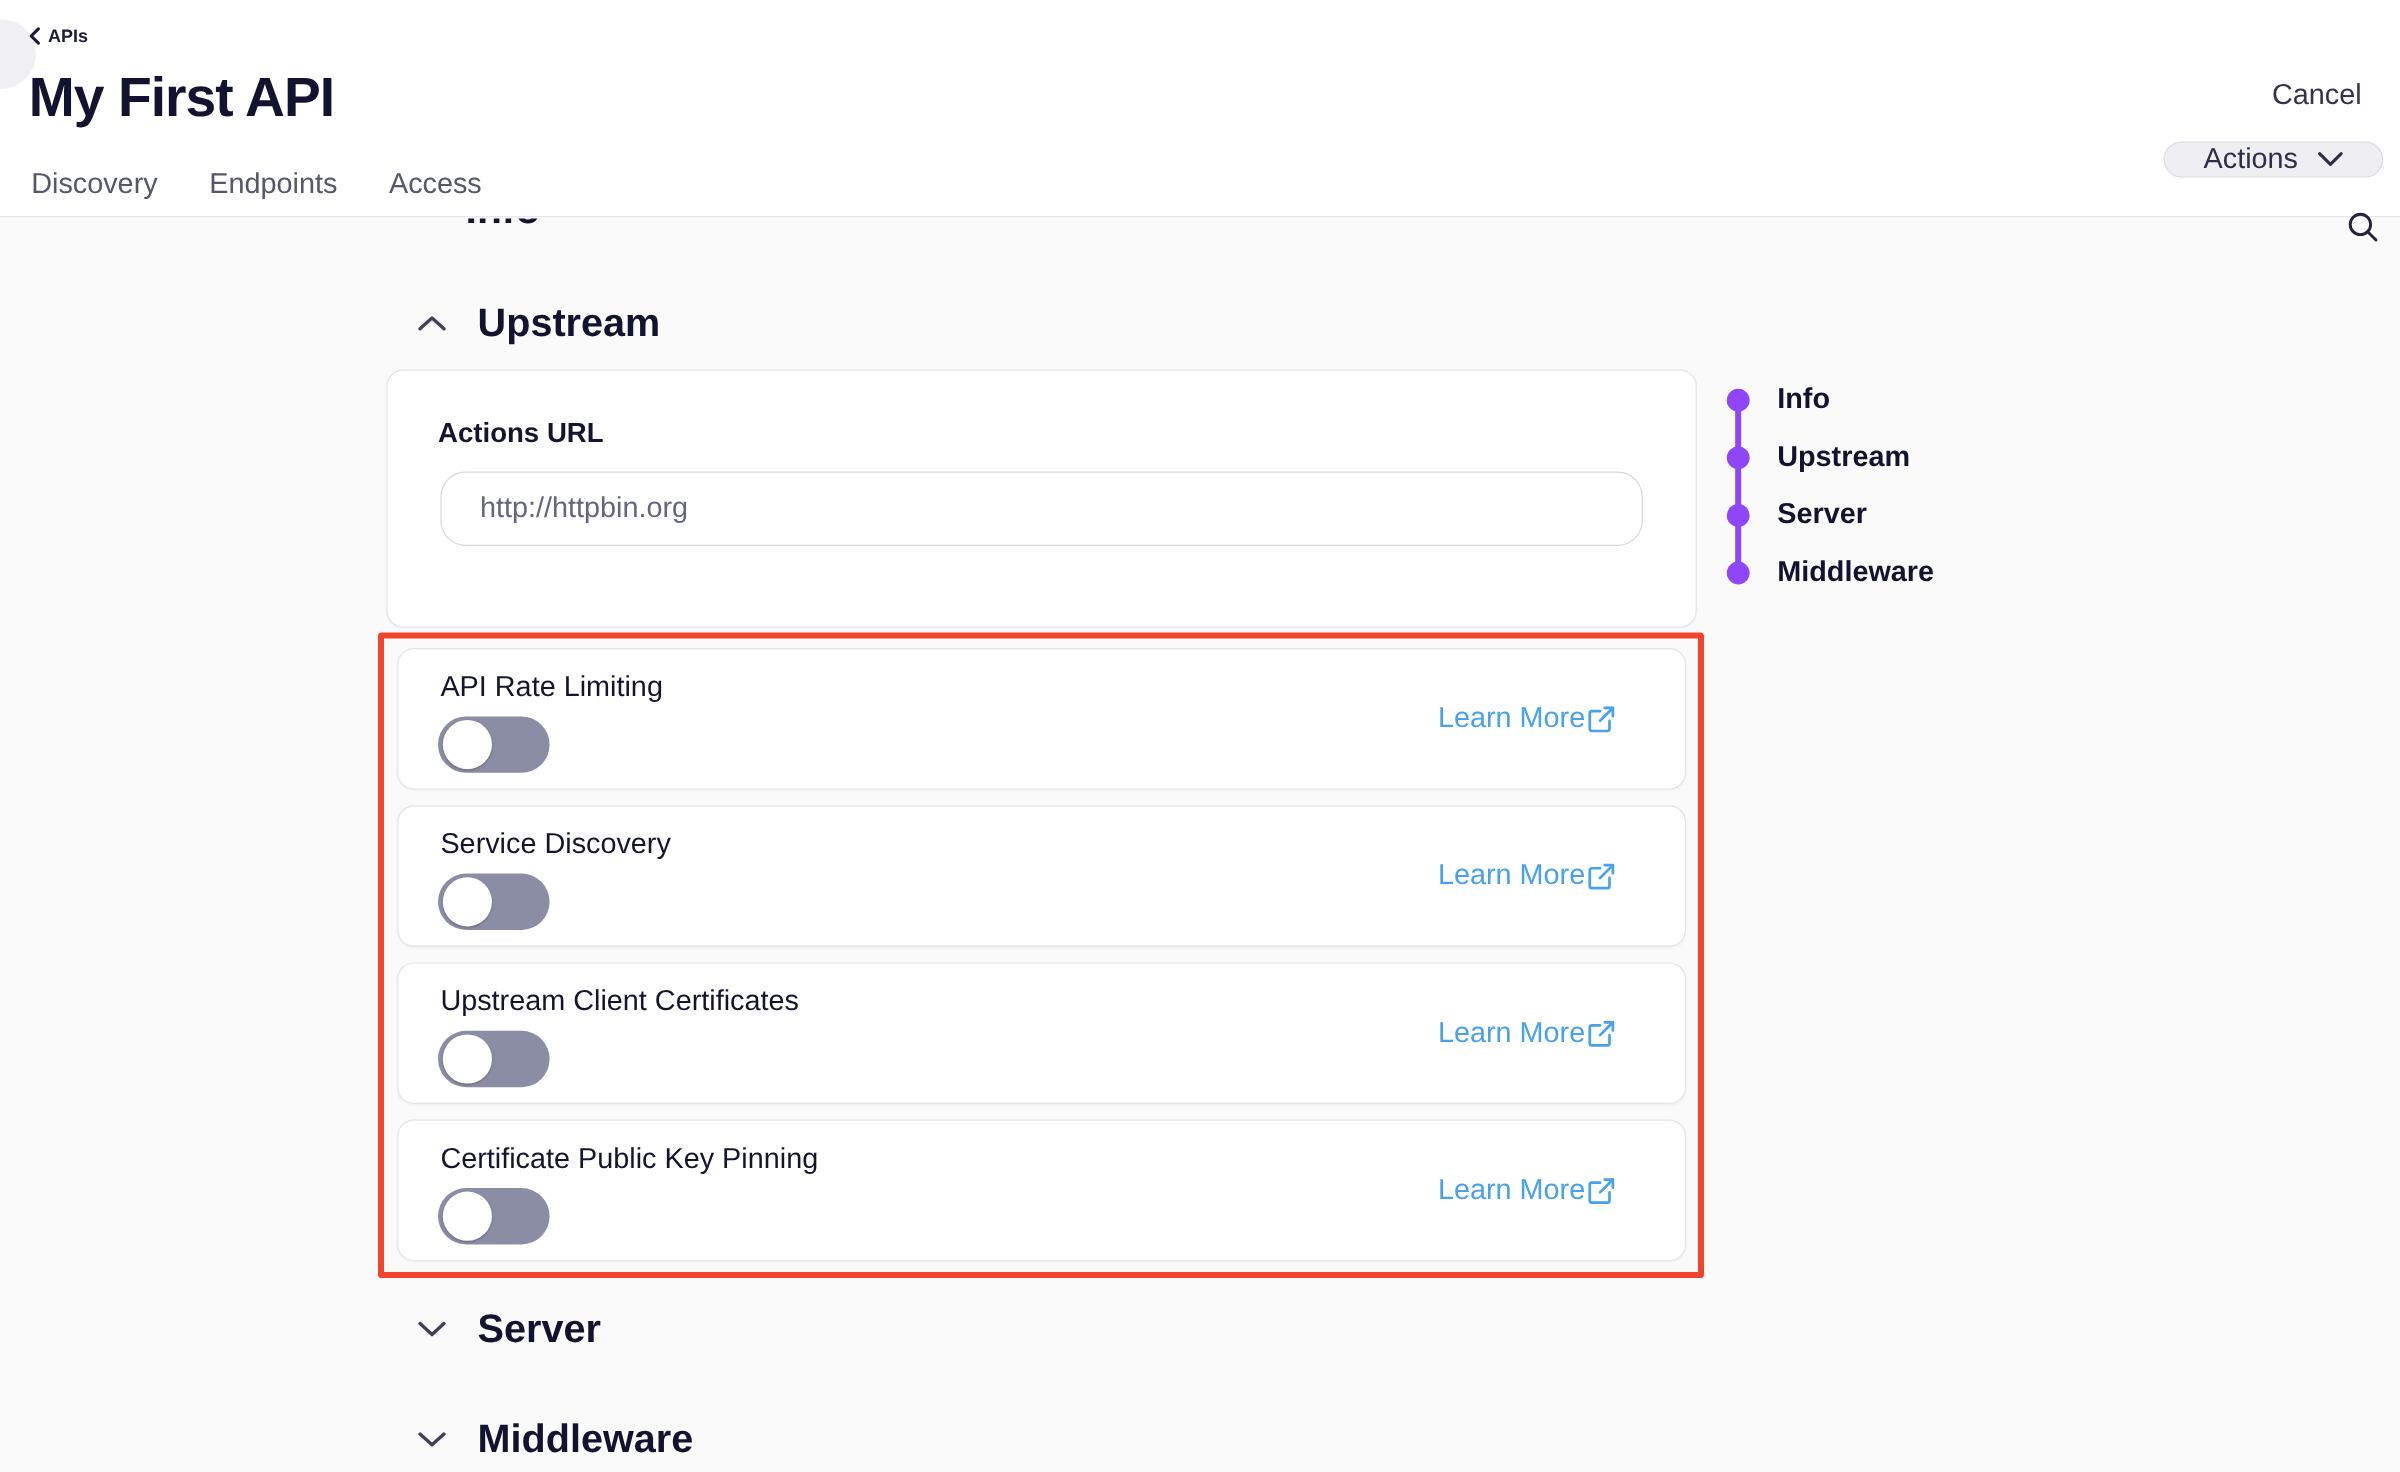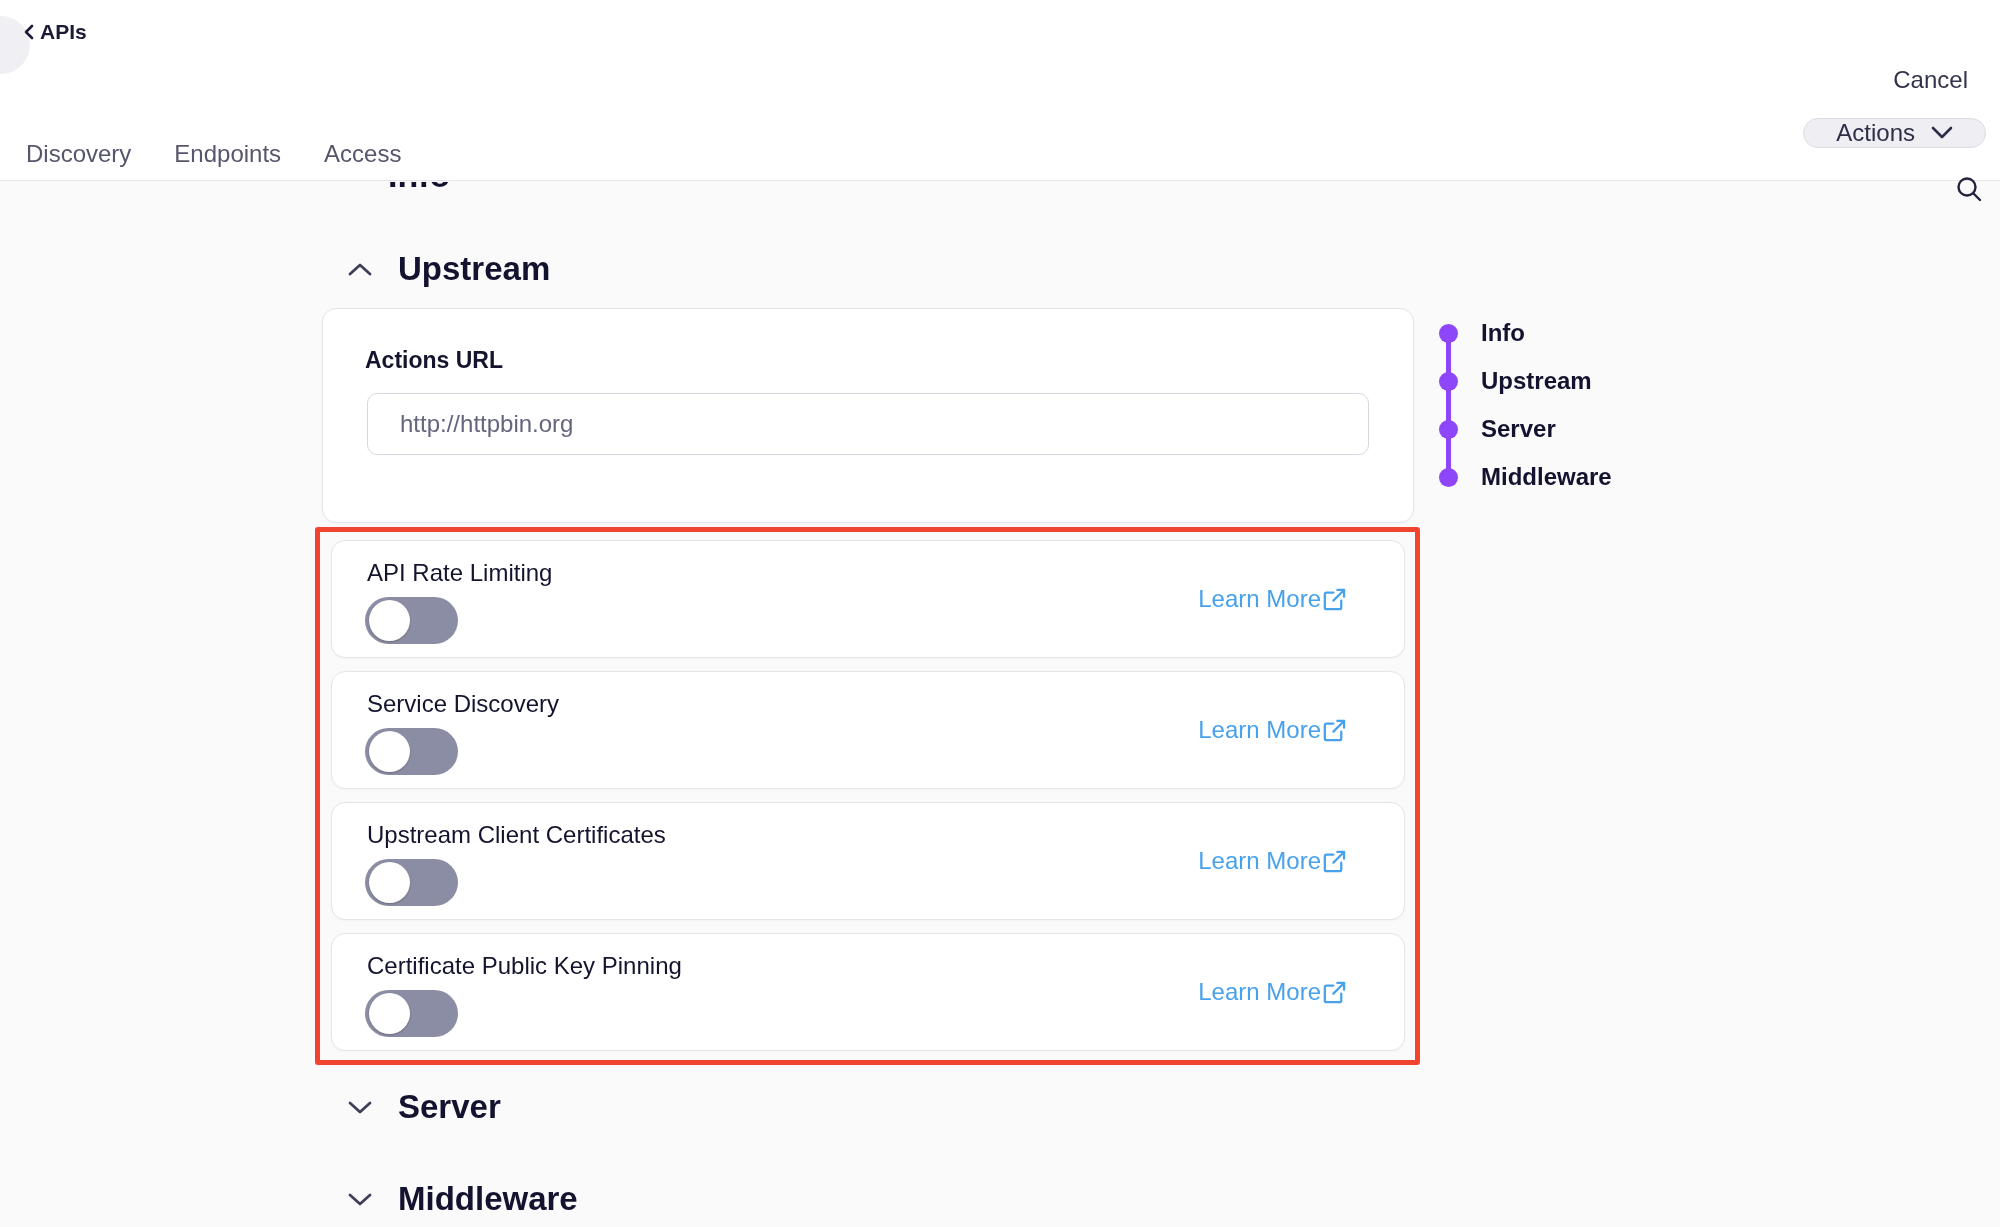--- a/index.html
+++ b/index.html
@@ -6,21 +6,21 @@
   html,body { background:#ffffff; }
   body { font-family:"Liberation Sans", sans-serif; color:#14142e; }
   .page { position:relative; width:2000px; height:1227px; background:#fafafb; overflow:hidden; }
 
   
   .header { position:absolute; top:0; left:0; width:2000px; height:181px; background:#ffffff;
             border-bottom:1px solid #e6e6ec; z-index:5; }
   .floating-circle { position:absolute; left:-28px; top:16px; width:58px; height:58px;
             border-radius:50%; background:#f0f0f4; }
   .breadcrumb { position:absolute; left:22px; top:20px; display:flex; align-items:center; gap:4px;
-            font-size:21px; font-weight:700; color:#1b1b38; cursor:pointer; }
+            font-size:15px; font-weight:700; color:#1b1b38; cursor:pointer; }
   .page-title { position:absolute; left:24px; top:54px; font-size:46px; font-weight:800;
             letter-spacing:-0.8px; color:#131330; }
   .tabs { position:absolute; left:26px; top:140px; display:flex; gap:43px; }
   .tab { font-size:24px; color:#56566c; cursor:pointer; }
   .header-actions { position:absolute; right:14px; top:66px; height:62px;
             display:flex; align-items:flex-end; gap:24px;flex-direction:column; }
   .btn-cancel { font-size:24px; color:#33334d; background:none; border:none;
             padding:0 18px; cursor:pointer; font-family:inherit; }
   .btn-save { height:60px; padding:0 45px; border:none; border-radius:32px; background:#7d33f1;
             color:#ffffff; font-size:24px; cursor:pointer; font-family:inherit; }
@@ -40,21 +40,21 @@
   .section-heading .h-text { font-size:33px; font-weight:800; color:#131330; }
   .sh-upstream { left:348px; top:250px; }
   .sh-server { left:348px; top:1088px; }
   .sh-middleware { left:348px; top:1180px; }
 
   .card { background:#ffffff; border:1px solid #e4e4eb; border-radius:14px;
           box-shadow:0 1px 2px rgba(20,20,46,0.03); }
   .card-target { position:absolute; left:322px; top:308px; width:1092px; height:215px; }
   .field-label { position:absolute; left:42px; top:38px; font-size:23px; font-weight:700; color:#14142e; }
   .field-input { position:absolute; left:44px; top:84px; width:1002px; height:62px;
-          border:1.5px solid #d7d7e0; border-radius:10px; padding:0 32px; font-size:24px;
+          border:1.5px solid #d7d7e0; border-radius:21px; padding:0 32px; font-size:24px;
           color:#1c1c3a; background:#ffffff; font-family:inherit; outline:none; }
   .field-input::placeholder { color:#65657e; opacity:1; }
 
   .highlight-box { position:absolute; left:315px; top:527px; width:1105px; height:538px;
           border:5px solid #f0442f; border-radius:3px; pointer-events:none; z-index:4; }
 
   .feature-card { position:absolute; left:331px; width:1074px; height:118px; }
   .fc-0 { top:540px; } .fc-1 { top:671px; } .fc-2 { top:802px; } .fc-3 { top:933px; }
   .feature-title { position:absolute; left:35px; top:18px; font-size:24px; font-weight:400; color:#14142e; }
   .toggle { position:absolute; left:33px; top:56px; width:93px; height:47px; border-radius:24px;
@@ -83,20 +83,21 @@
   <div class="header">
     <div class="floating-circle"></div>
 
     <div class="breadcrumb">
       <svg width="14" height="20" viewBox="0 0 14 20">
         <polyline points="10,4 4,10 10,16" fill="none" stroke="#1b1b38" stroke-width="2.6" stroke-linecap="round" stroke-linejoin="round"></polyline>
       </svg>
       <span>APIs</span>
     </div>
 
+    <div class="page-title">My First API</div>
 
     <div class="tabs">
       <div class="tab">Discovery</div>
       <div class="tab">Endpoints</div>
       <div class="tab">Access</div>
     </div>
 
     <div class="header-actions">
       <button class="btn-cancel">Cancel</button>
       <button class="btn-actions">

